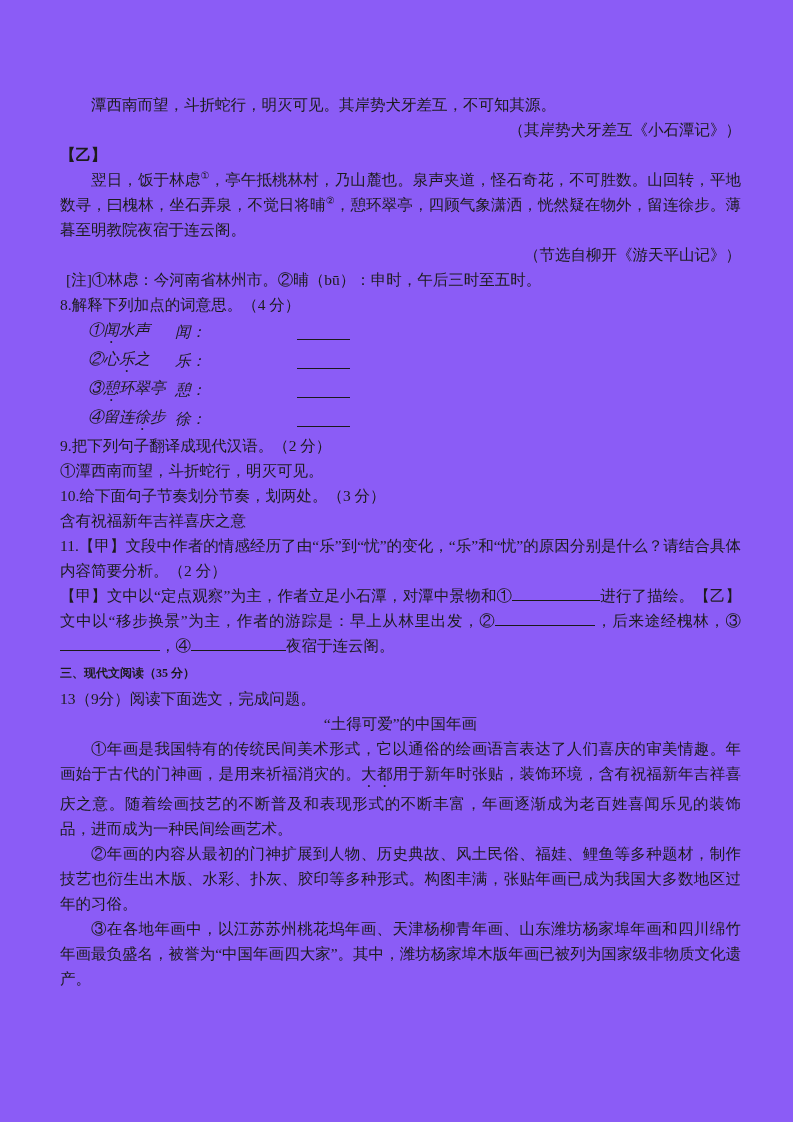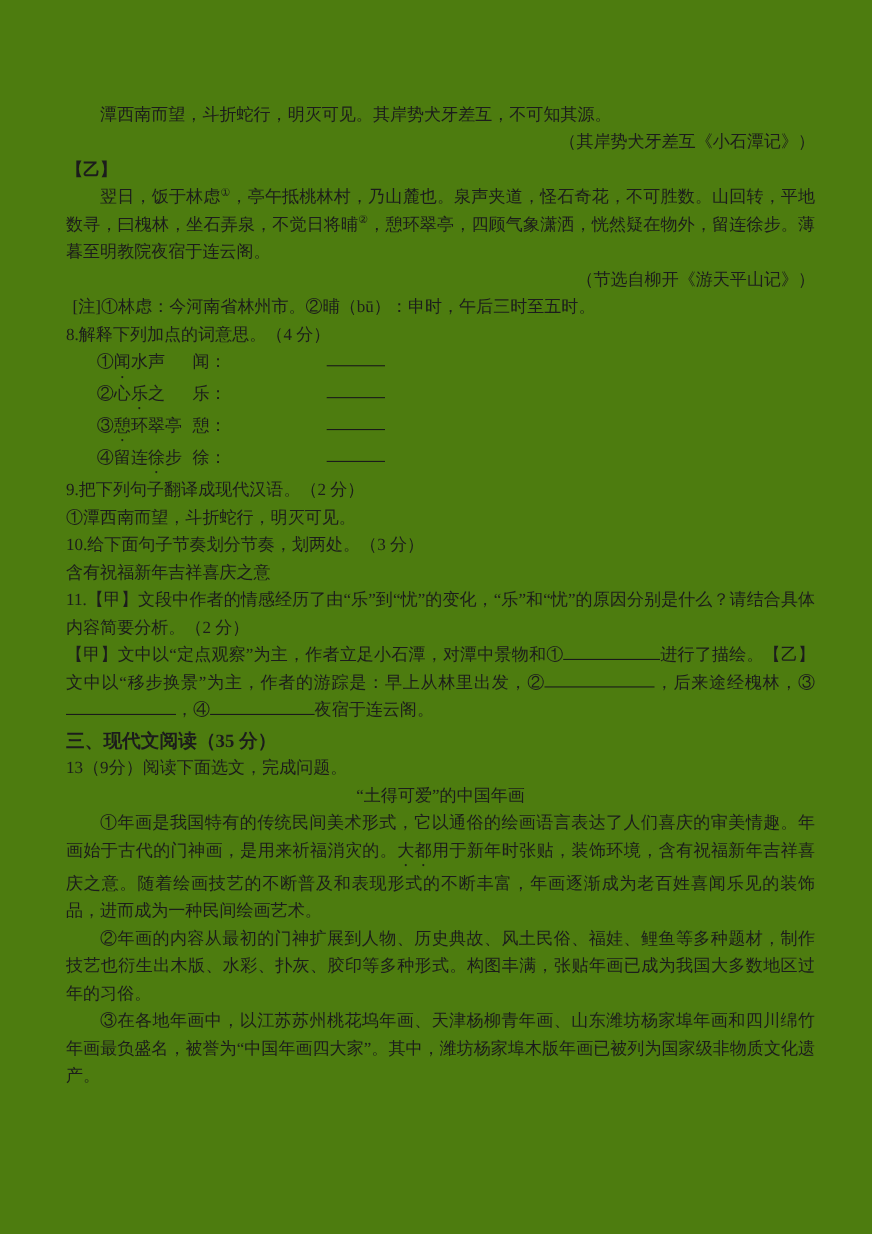--- a/index.html
+++ b/index.html
@@ -1,20 +1,20 @@
 <!DOCTYPE html>
 <html><head>
 <meta charset="utf-8">
 <style>
   html,body { margin:0; padding:0; background:#e8e8e8; }
   .page {
     position: relative;
     width: 793px; height: 1122px;
     margin: 0 auto;
-    background: #4d7c0f;
+    background: #8b5cf6;
     color: #1c1c1c;
     font-family: "Liberation Serif", "DejaVu Serif", serif;
     font-size: 15.5px;
     line-height: 25px;
     overflow: hidden;
   }
   .content { padding: 92px 52px 0 60px; text-align: justify; }
   p { margin: 0; }
   .indent { text-indent: 2em; }
   .src { text-align: right; }
@@ -32,25 +32,25 @@
   .emph { border-bottom: 2px dotted #1a1a1a; }
   @supports ((text-emphasis: filled dot) or (-webkit-text-emphasis: filled dot)) {
     .emph {
       border-bottom: none;
       -webkit-text-emphasis: filled dot;
       -webkit-text-emphasis-position: under right;
       text-emphasis: filled dot;
       text-emphasis-position: under right;
     }
   }
-  .q8-row { display: flex; align-items: flex-start; height: 29px; padding-left: 28px; }
+  .q8-row { display: flex; align-items: center; height: 29px; padding-left: 28px; font-style: italic; }
   .q8-phrase { width: 87px; }
   .q8-gloss { width: 122px; }
   .q8-blank { width: 53px; }
-  .sec-heading { margin-top: 3px; font-size: 17px; }
+  .sec-heading { margin-top: 3px; font-size: 12px; }
 </style>
 </head>
 <body>
 
 <div class="page">
   <div class="content">
 
     <p class="indent">潭西南而望，斗折蛇行，明灭可见。其岸势犬牙差互，不可知其源。</p>
     <p class="src">（其岸势犬牙差互《小石潭记》）</p>
 

